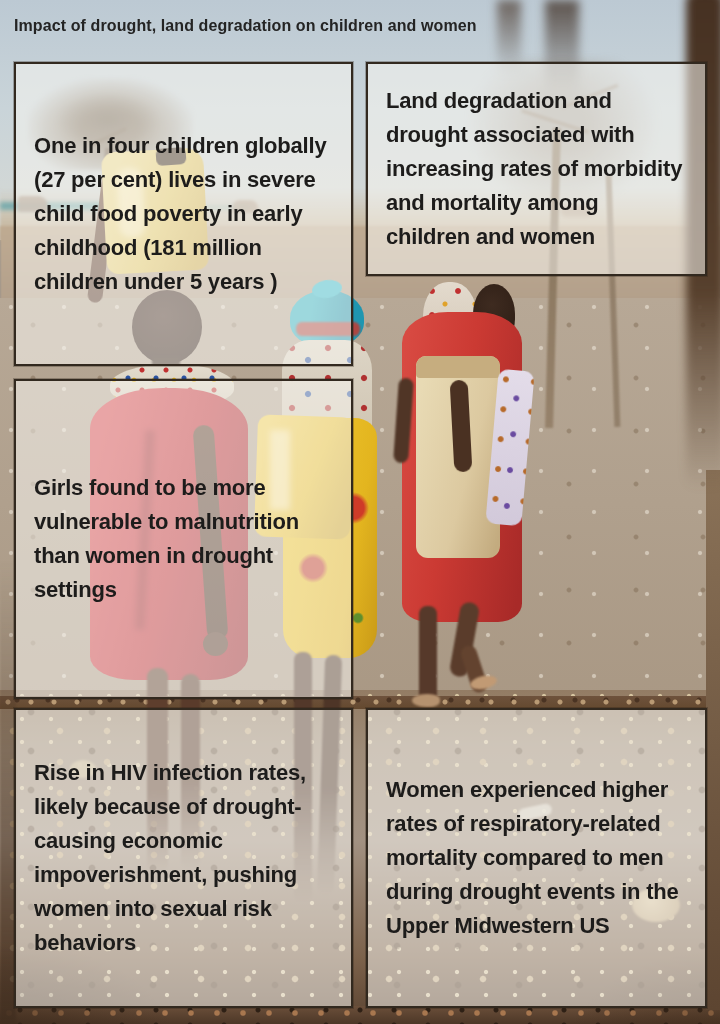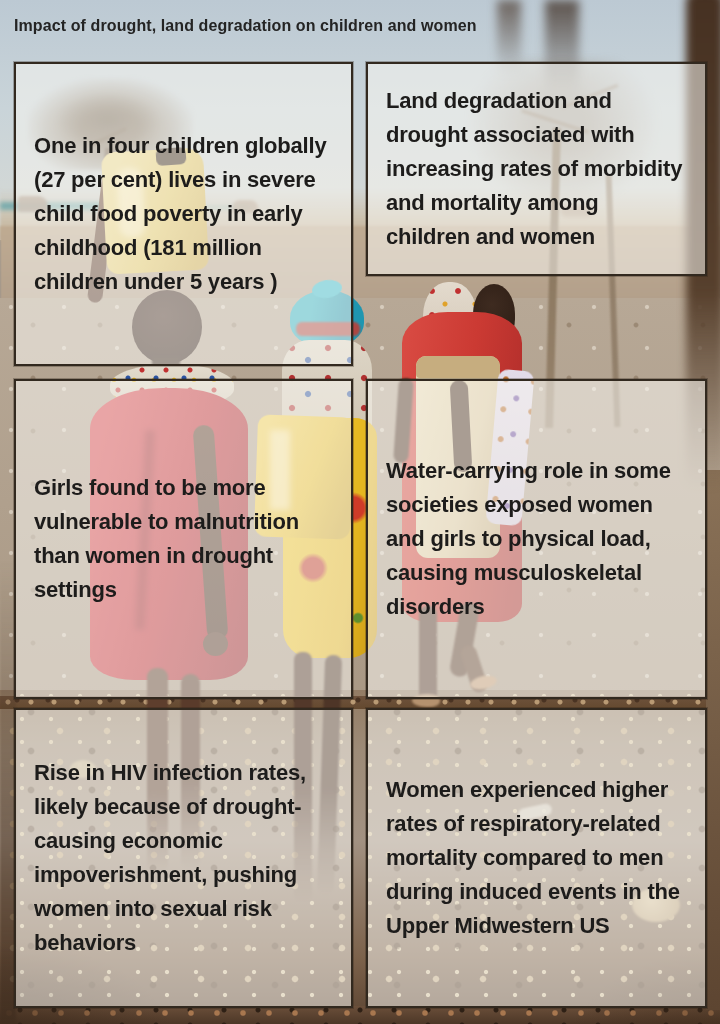--- a/index.html
+++ b/index.html
@@ -115,36 +115,29 @@
 increasing rates of morbidity
 and mortality among
 children and women</div>
   </div>
   <div class="card" style="left:14px;top:379px;width:339px;height:320px;">
     <div class="card-text">Girls found to be more
 vulnerable to malnutrition
 than women in drought
 settings</div>
   </div>
-  <div class="card" style="left:366px;top:379px;width:341px;height:320px;">
-    <div class="card-text">Water-carrying role in some
-societies exposed women
-and girls to physical load,
-causing musculoskeletal
-disorders</div>
-  </div>
   <div class="card" style="left:14px;top:708px;width:339px;height:300px;">
     <div class="card-text">Rise in HIV infection rates,
 likely because of drought-
 causing economic
 impoverishment, pushing
 women into sexual risk
 behaviors</div>
   </div>
   <div class="card" style="left:366px;top:708px;width:341px;height:300px;">
     <div class="card-text">Women experienced higher
 rates of respiratory-related
 mortality compared to men
-during induced events in the
+during drought events in the
 Upper Midwestern US</div>
   </div>
 
 </div>
 
 </body></html>

